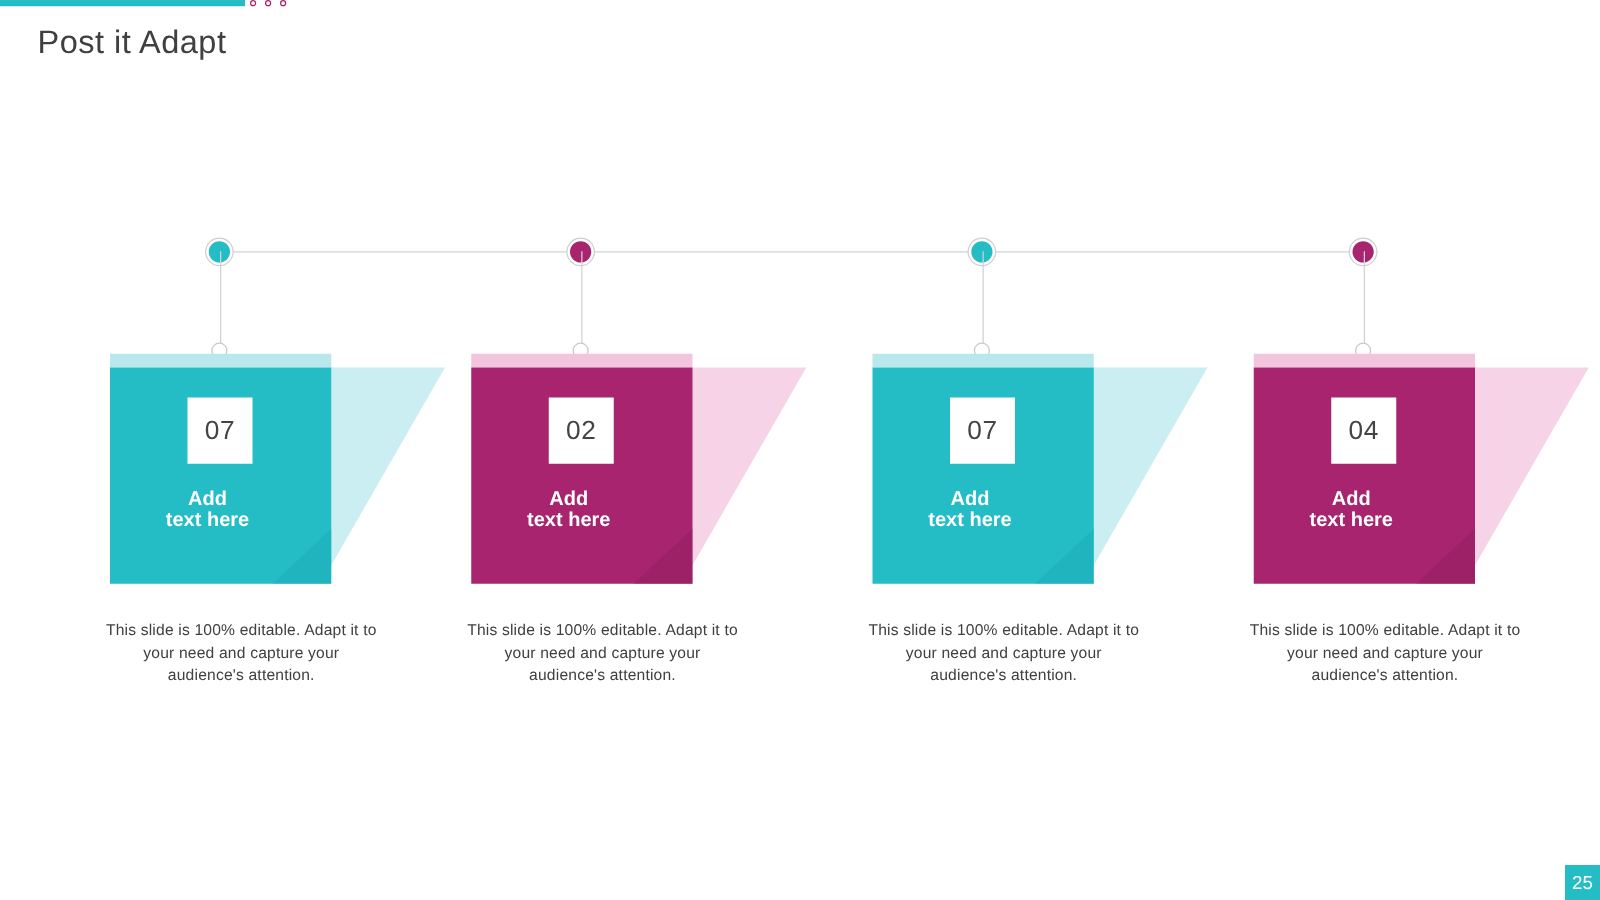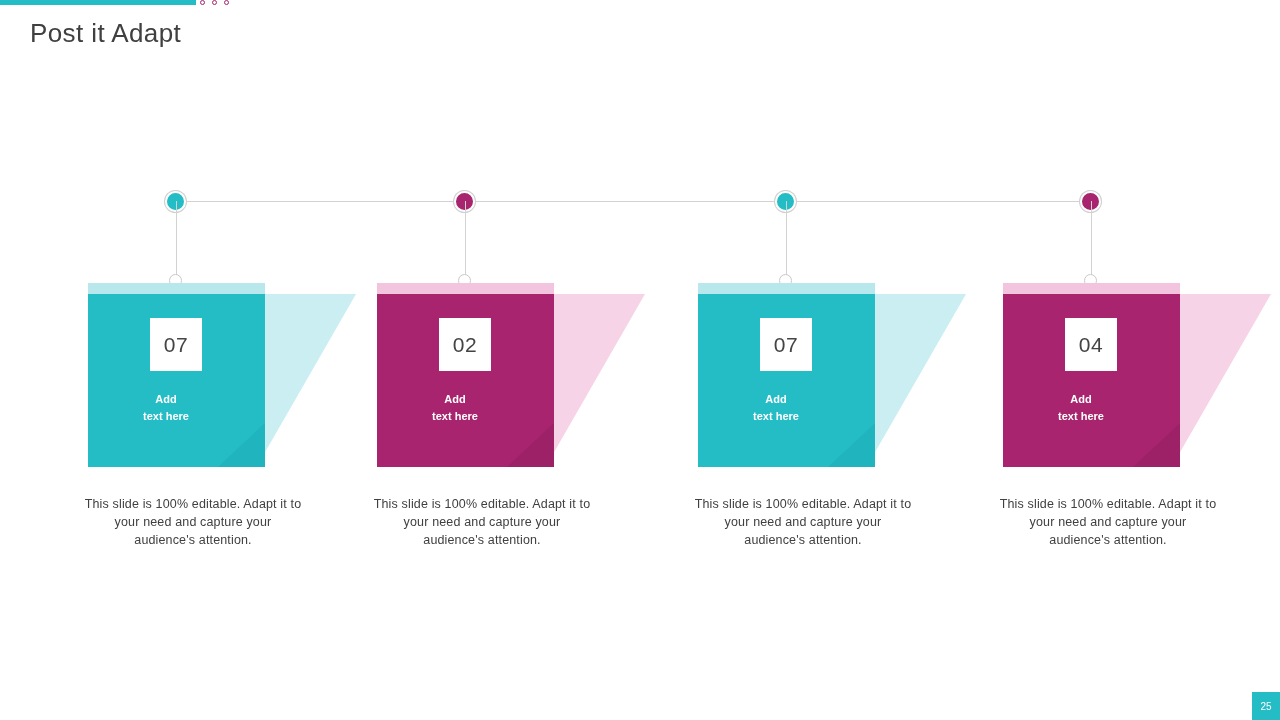--- a/index.html
+++ b/index.html
@@ -156,21 +156,21 @@
     color: #444444;
     letter-spacing: 0.5px;
   }
   .note-label {
     position: absolute;
     left: 0;
     top: 108px;
     width: 156px;
     text-align: center;
     color: #ffffff;
-    font-size: 11px;
+    font-size: 16px;
     font-weight: bold;
     line-height: 17px;
   }
 
   
   .caption {
     position: absolute;
     left: -4px;
     top: 495px;
     width: 218px;
@@ -183,21 +183,21 @@
 
   
   .page-number {
     position: absolute;
     right: 0;
     bottom: 0;
     width: 28px;
     height: 28px;
     background: #24bdc6;
     color: #ffffff;
-    font-size: 10px;
+    font-size: 15px;
     display: flex;
     align-items: center;
     justify-content: center;
   }
 </style>
 </head>
 <body>
 
 <div class="top-bar"></div>
 <div class="top-dots">

